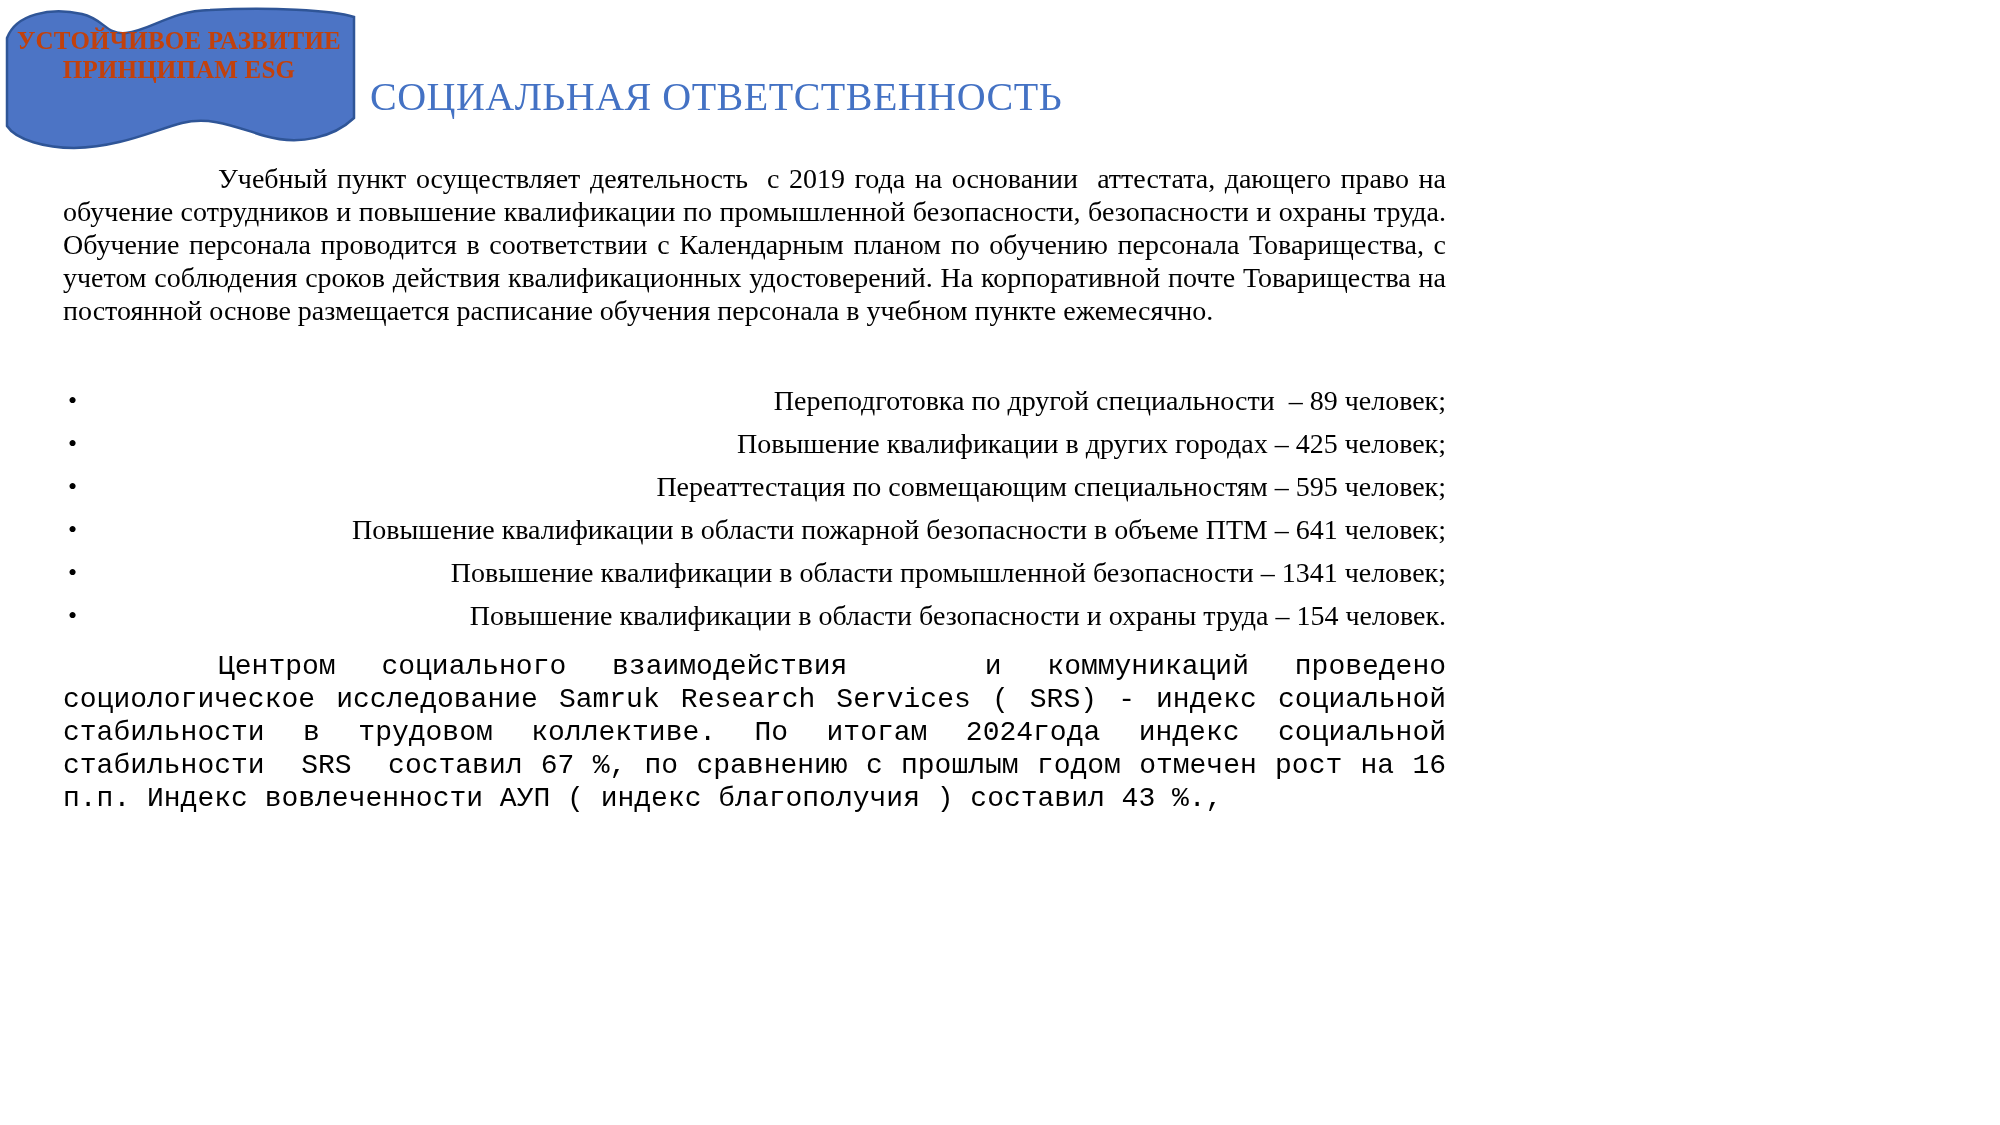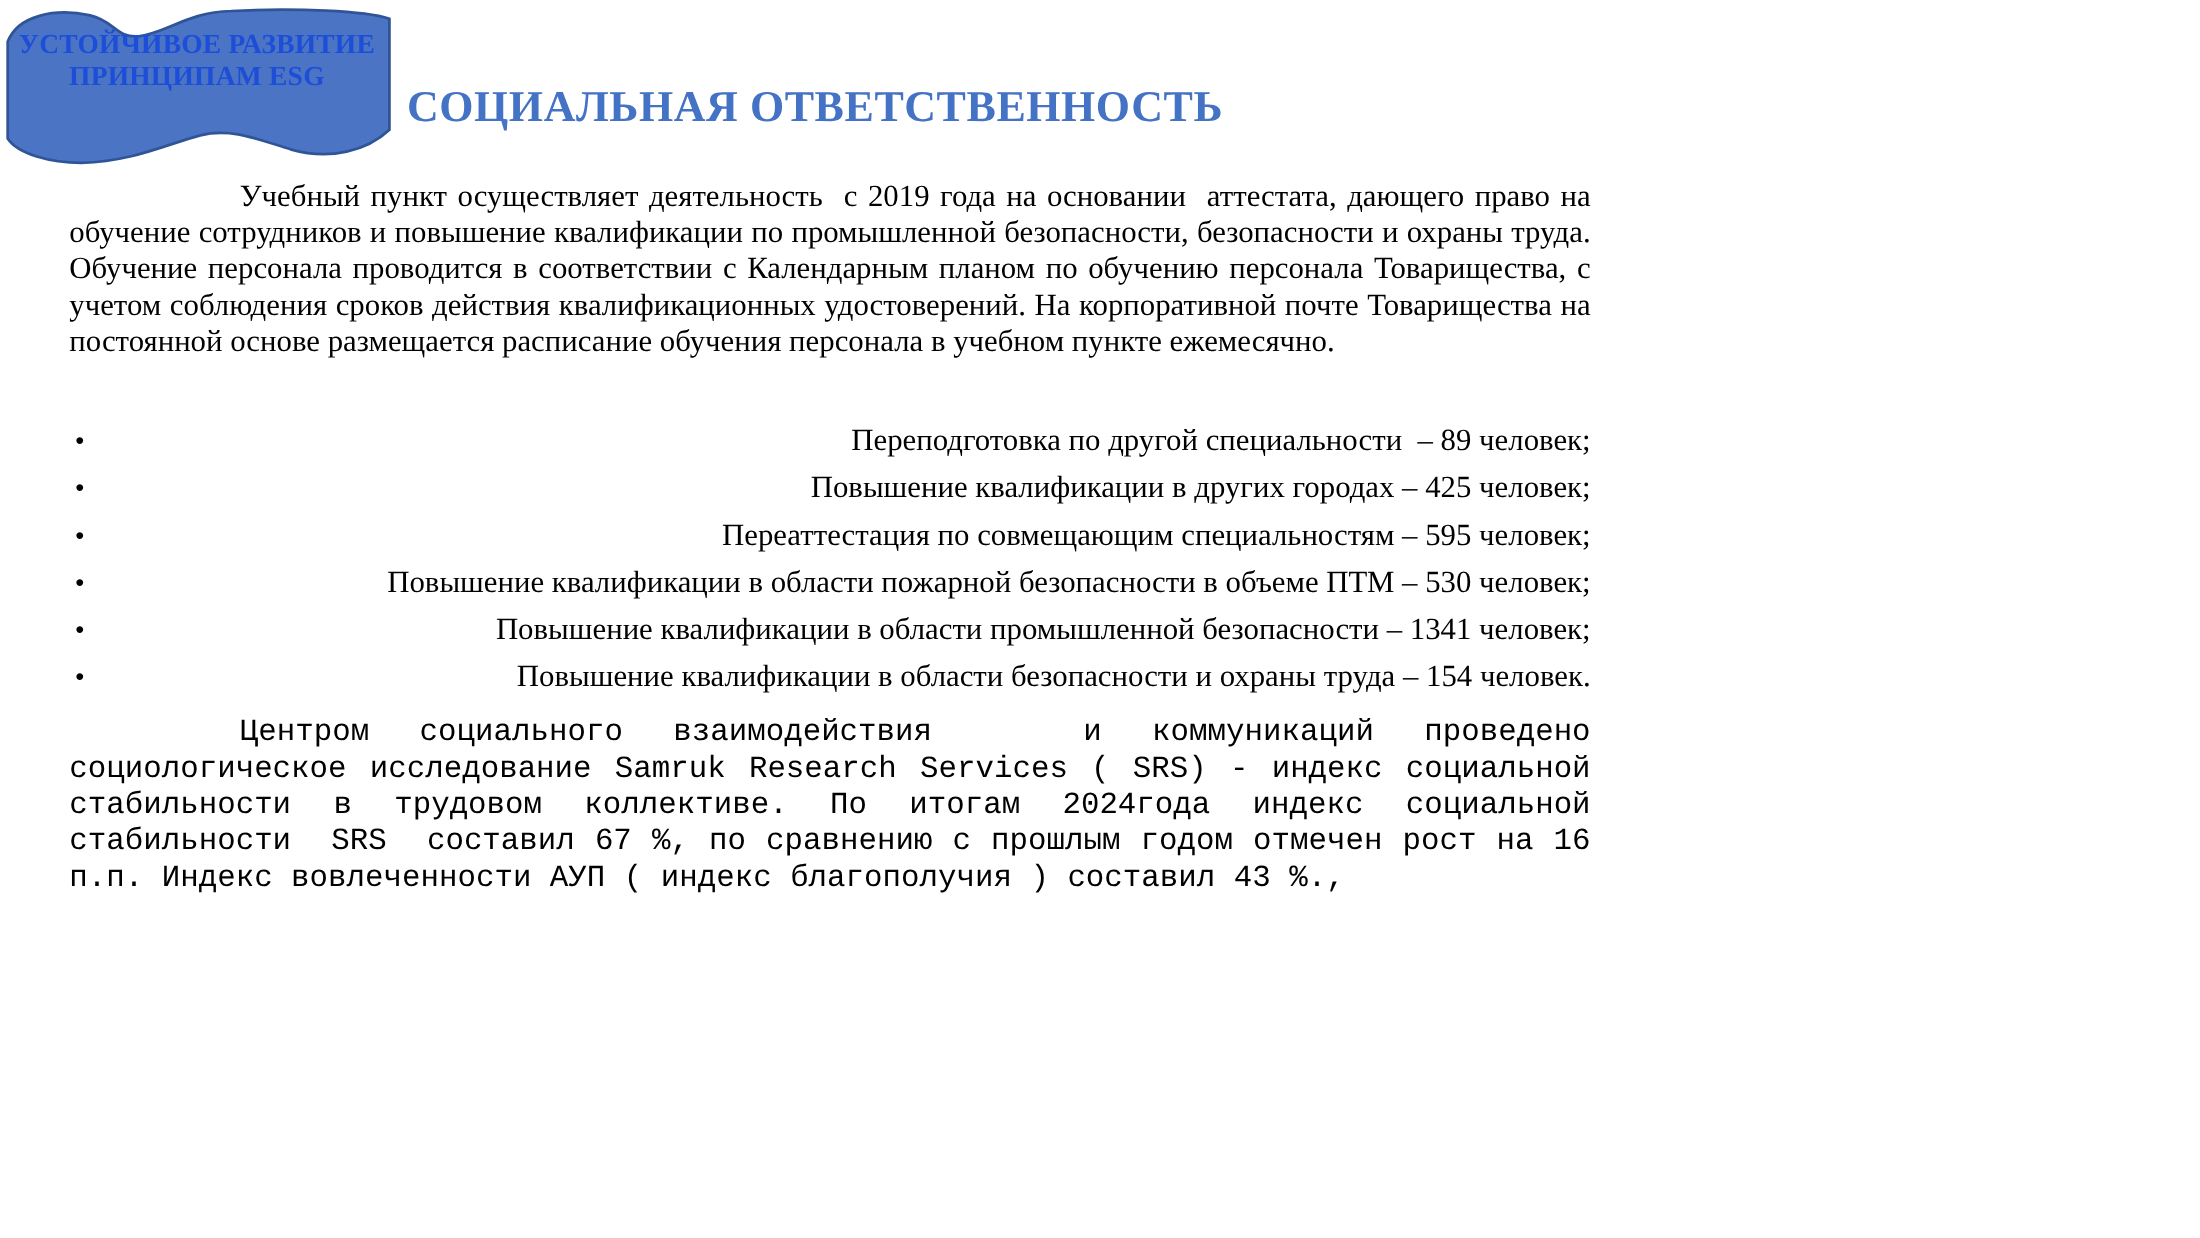--- a/index.html
+++ b/index.html
@@ -42,21 +42,21 @@
     line-height: 29px;
     color: #0b0b0b;
     letter-spacing: 0.2px;
   }
   
   .title {
     position: absolute;
     left: 370px;
     top: 46px;
     font-size: 40px;
-    font-weight: bold;
+    font-weight: normal;
     letter-spacing: 0.5px;
     white-space: nowrap;
   }
   
   .content {
     position: absolute;
     left: 63px;
     top: 162px;
     width: 1383px;
     font-size: 28px;
@@ -118,21 +118,21 @@
                C 102,15 104,31 124,29
                C 150,26 168,7 208,6
                C 268,3 330,6 352,13
                L 352,114
                C 332,133 298,142 263,132
                C 233,123 209,112 180,119
                C 150,127 118,143 72,144
                C 44,144 14,136 5,122
                Z" fill="#4C74C5" stroke="#2F5597" stroke-width="2.5"></path>
     </svg>
-    <div class="ribbon-text" style="color: #1d4ed8;">
+    <div class="ribbon-text" style="color: #c2410c;">
       <div>УСТОЙЧИВОЕ РАЗВИТИЕ</div>
       <div>ПРИНЦИПАМ ESG</div>
     </div>
   </div>
 
   <h1 class="title" style="color: rgb(68, 114, 196);">СОЦИАЛЬНАЯ ОТВЕТСТВЕННОСТЬ</h1>
 
   <div class="content">
 
     <p class="para p-intro">Учебный пункт осуществляет деятельность  с 2019 года на основании  аттестата, дающего право на обучение сотрудников и повышение квалификации по промышленной безопасности, безопасности и охраны труда. Обучение персонала проводится в соответствии с Календарным планом по обучению персонала Товарищества, с учетом соблюдения сроков действия квалификационных удостоверений. На корпоративной почте Товарищества на постоянной основе размещается расписание обучения персонала в учебном пункте ежемесячно.</p>
@@ -147,21 +147,21 @@
       <div class="bullet-row">
         <span class="bullet-marker">•</span>
         <span class="bullet-text">Повышение квалификации в других городах – 425 человек;</span>
       </div>
       <div class="bullet-row">
         <span class="bullet-marker">•</span>
         <span class="bullet-text">Переаттестация по совмещающим специальностям – 595 человек;</span>
       </div>
       <div class="bullet-row">
         <span class="bullet-marker">•</span>
-        <span class="bullet-text">Повышение квалификации в области пожарной безопасности в объеме ПТМ – 530 человек;</span>
+        <span class="bullet-text">Повышение квалификации в области пожарной безопасности в объеме ПТМ – 641 человек;</span>
       </div>
       <div class="bullet-row">
         <span class="bullet-marker">•</span>
         <span class="bullet-text">Повышение квалификации в области промышленной безопасности – 1341 человек;</span>
       </div>
       <div class="bullet-row">
         <span class="bullet-marker">•</span>
         <span class="bullet-text">Повышение квалификации в области безопасности и охраны труда – 154 человек.</span>
       </div>
     </div>

